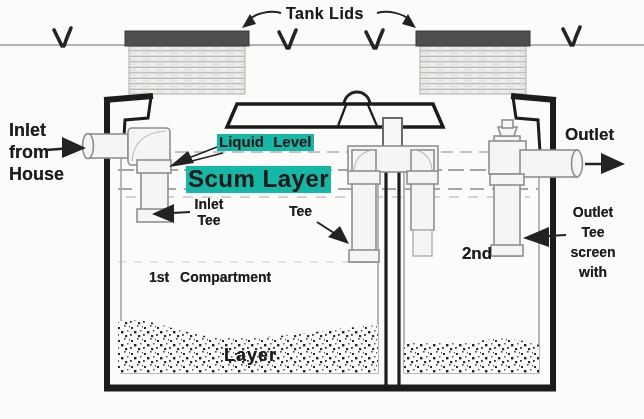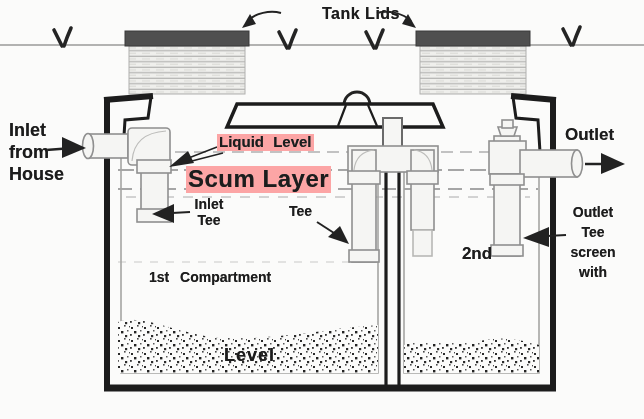--- a/index.html
+++ b/index.html
@@ -6,23 +6,23 @@
   #stage{
     position:relative;width:644px;height:419px;overflow:hidden;
     background:#fbfbfa;
     font-family:"Liberation Sans","DejaVu Sans",sans-serif;
   }
   #lineart{position:absolute;left:0;top:0;}
   .label{
     position:absolute;color:#1c1c1c;font-weight:bold;white-space:nowrap;
     text-shadow:0 0 .5px #6a6a6a;line-height:1.12;
   }
-  .bg{background:#fca5a5;padding:0 2px;}
+  .bg{background:#14b8a6;padding:0 2px;}
   .ctr{text-align:center;white-space:normal;}
-  .lbl-tank-lids{left:286px;top:5px;font-size:16px;letter-spacing:.5px;margin-left:36px;}
+  .lbl-tank-lids{left:286px;top:5px;font-size:16px;letter-spacing:.5px;}
   .lbl-inlet-house{left:9px;top:119px;font-size:18px;line-height:22px;}
   .lbl-liquid-level{left:217px;top:134px;font-size:15px;word-spacing:5px;}
   .lbl-scum-layer{left:186px;top:166px;font-size:24px;letter-spacing:.5px;}
   .lbl-inlet-tee{left:184px;top:196px;width:50px;font-size:14px;line-height:16px;}
   .lbl-tee{left:289px;top:204px;font-size:14px;}
   .lbl-first-comp{left:149px;top:270px;font-size:14px;word-spacing:7px;}
   .lbl-second-comp{left:407px;top:243px;width:140px;font-size:17px;line-height:22px;}
   .lbl-outlet{left:565px;top:125px;font-size:17px;}
   .lbl-outlet-tee{left:559px;top:202px;width:68px;font-size:14px;line-height:20px;}
   .lbl-sludge{left:224px;top:345px;font-size:18px;letter-spacing:1px;}
@@ -212,15 +212,15 @@
 
 <div class="label lbl-outlet">Outlet</div>
 
 <div class="label lbl-outlet-tee ctr">
   <div>Outlet</div>
   <div>Tee</div>
   <div>screen</div>
   <div>with</div>
 </div>
 
-<div class="label lbl-sludge">Level</div>
+<div class="label lbl-sludge">Layer</div>
 
 </div>
 
 </body></html>

